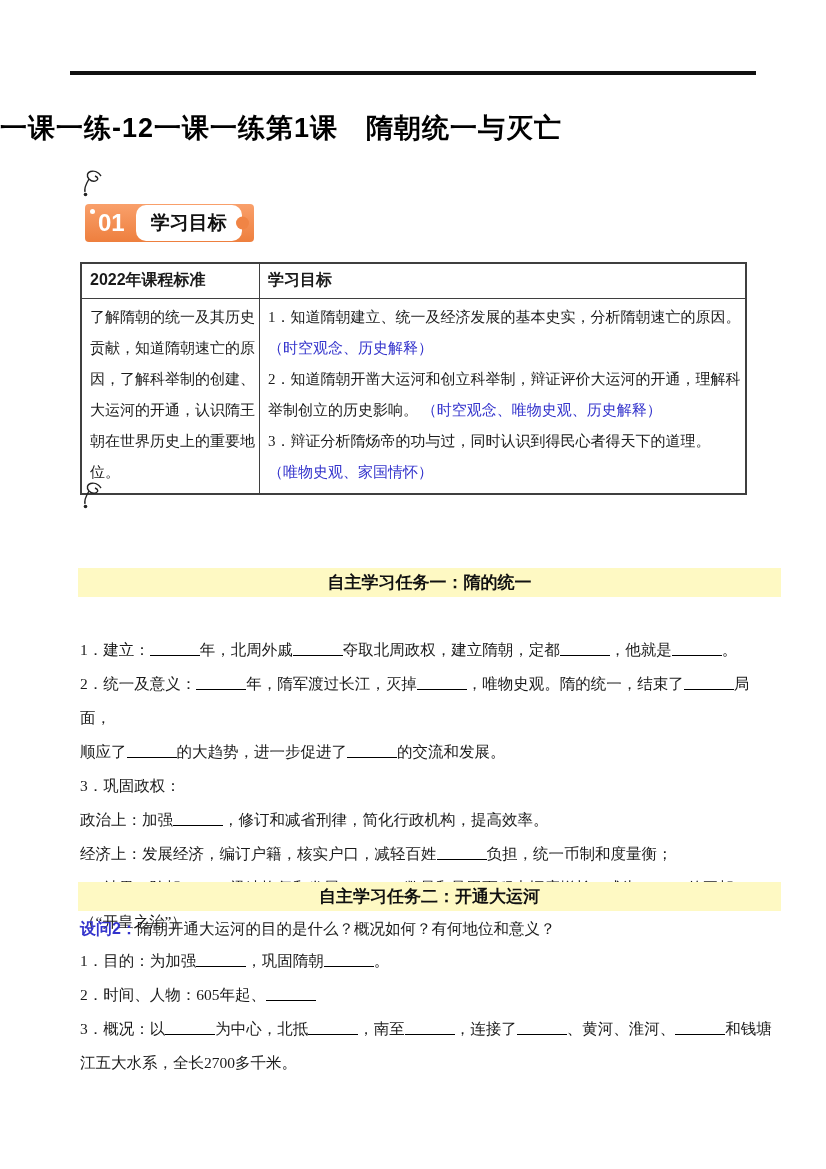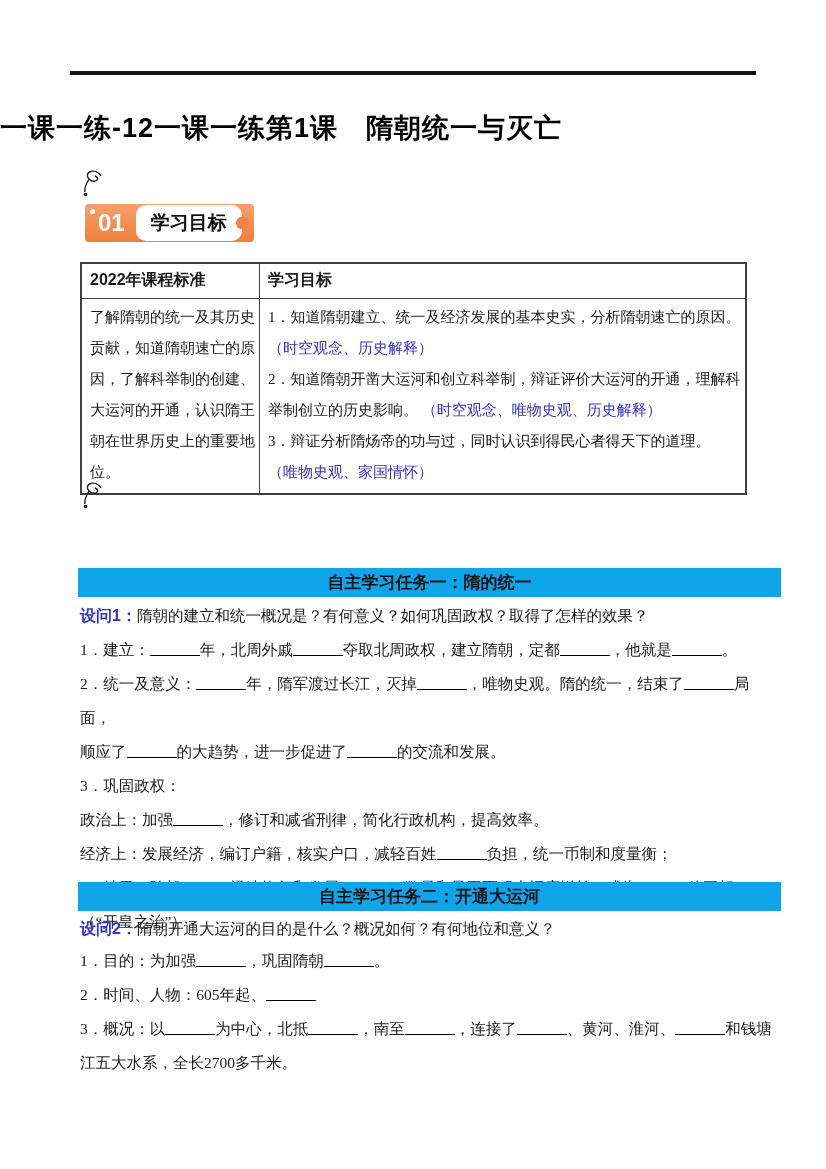--- a/index.html
+++ b/index.html
@@ -44,21 +44,21 @@
   .std-head{
     font-family:"Liberation Sans","DejaVu Sans",sans-serif;
     font-weight:bold;font-size:16px;line-height:26px;border-bottom:1px solid #3f3f3f;
   }
   .col-divider{border-right:1px solid #3f3f3f;}
   .std-body{line-height:31px;}
   .goal{line-height:31px;}
   .blue{color:#3333CC;}
   
   .banner{
-    position:absolute;left:78px;width:703px;height:29px;background:#0ea5e9;
+    position:absolute;left:78px;width:703px;height:29px;background:#fef9c3;
     text-align:center;line-height:29px;
     font-family:"Liberation Sans","DejaVu Sans",sans-serif;
     font-weight:bold;font-size:17px;color:#111;
   }
   .question{position:absolute;left:80px;width:700px;font-size:15.5px;line-height:24px;}
   .q-label{
     font-family:"Liberation Sans","DejaVu Sans",sans-serif;
     font-weight:bold;color:#3333CC;font-size:16px;
   }
   .lines{position:absolute;left:80px;width:700px;}
@@ -109,23 +109,20 @@
   </div>
 
   <svg class="pin" style="left:79px;top:481px;" viewBox="0 0 30 38">
     <path d="M22 7 C16 -2 4 3 10 10 C15 15 23 10 16 7" fill="none" stroke="#222" stroke-width="1.4"></path>
     <path d="M10 10 C7 15 5 19 6 23" fill="none" stroke="#222" stroke-width="1.4"></path>
     <circle cx="6.5" cy="25.5" r="1.8" fill="#222"></circle>
   </svg>
 
 
   <div class="banner" style="top:568px;">自主学习任务一：隋的统一</div>
-  <div class="question" style="top:604px;">
-    <span class="q-label"><span>设问</span><span>1：</span></span><span>隋朝的建立和统一概况是？有何意义？如何巩固政权？取得了怎样的效果？</span>
-  </div>
   <div class="lines" style="top:633px;">
     <div class="line"><span>1．建立：</span><span class="blank"></span><span>年，北周外戚</span><span class="blank"></span><span>夺取北周政权，建立隋朝，定都</span><span class="blank"></span><span>，他就是</span><span class="blank"></span><span>。</span></div>
     <div class="line"><span>2．统一及意义：</span><span class="blank"></span><span>年，隋军渡过长江，灭掉</span><span class="blank"></span><span>，唯物史观。隋的统一，结束了</span><span class="blank"></span><span>局面，</span></div>
     <div class="line"><span>顺应了</span><span class="blank"></span><span>的大趋势，进一步促进了</span><span class="blank"></span><span>的交流和发展。</span></div>
     <div class="line"><span>3．巩固政权：</span></div>
     <div class="line"><span>政治上：加强</span><span class="blank"></span><span>，修订和减省刑律，简化行政机构，提高效率。</span></div>
     <div class="line"><span>经济上：发展经济，编订户籍，核实户口，减轻百姓</span><span class="blank"></span><span>负担，统一币制和度量衡；</span></div>
     <div class="line"><span>4．结果：隋朝</span><span class="blank"></span><span>迅速恢复和发展，</span><span class="blank"></span><span>数量和垦田面积大幅度增长，成为</span><span class="blank"></span><span>的王朝。</span></div>
     <div class="line"><span>（“开皇之治”）</span></div>
   </div>

